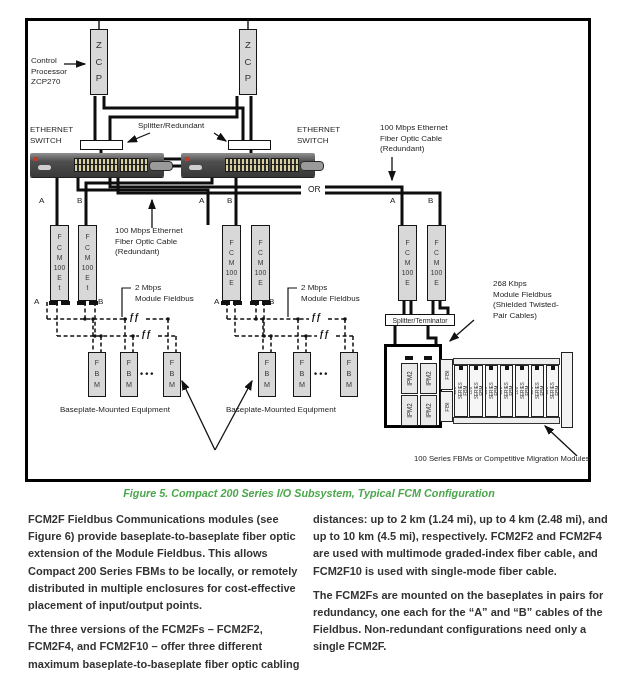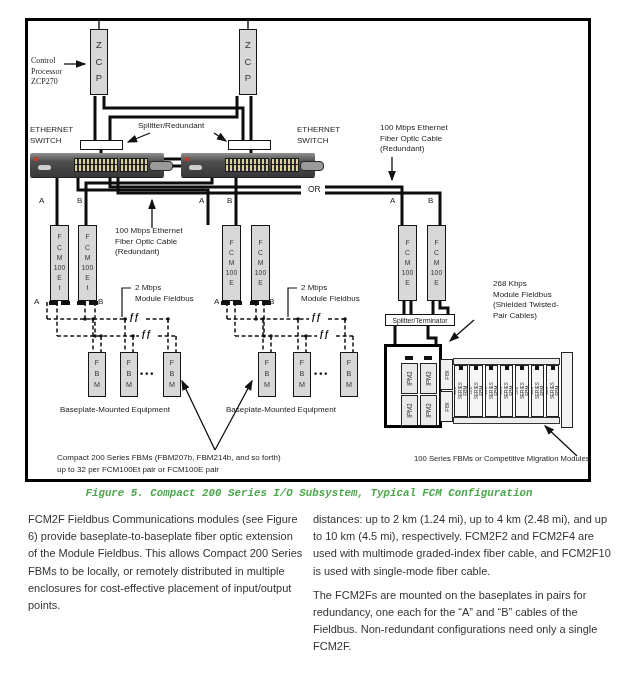--- a/index.html
+++ b/index.html
@@ -29,21 +29,21 @@
   .rackcell{position:absolute;background:#e9e9e9;border:1.2px solid #222;box-sizing:border-box;
             display:flex;align-items:center;justify-content:center;overflow:hidden;}
   .rot{transform:rotate(-90deg);white-space:pre-line;text-align:center;color:#333;}
   .rail{position:absolute;background:#ededed;border:1px solid #333;box-sizing:border-box;}
   .caption{position:absolute;left:0;top:487px;width:618px;text-align:center;
            font-size:10.8px;font-style:italic;font-weight:bold;}
   #bodytext{position:absolute;left:28px;top:511px;display:flex;gap:9px;
             font-size:11px;line-height:17.2px;color:#333;}
   #bodytext .col1{width:276px;}
   #bodytext .col2{width:298px;}
-  #bodytext p{margin:0 0 7px 0;}
+  #bodytext p{margin:0 0 7px 0;font-weight:bold;}
 </style>
 </head>
 <body>
 
 <div id="page">
 
   <div id="figbox"></div>
 
   <svg class="wires" viewBox="0 0 618 683">
     <defs>
@@ -157,21 +157,21 @@
         <circle cx="566" cy="424" r="1.4"></circle>
     </g>
   </svg>
 
   <div class="mod zcp" style="left:90px;top:29px;"><span>Z
 C
 P</span></div>
   <div class="mod zcp" style="left:239px;top:29px;"><span>Z
 C
 P</span></div>
-  <div class="lbl" style="left:31px;top:56px;font-family:Liberation Serif, serif;">Control
+  <div class="lbl" style="left:31px;top:56px;">Control
 Processor
 ZCP270</div>
 
   <div class="lbl" style="left:138px;top:121px;">Splitter/Redundant</div>
   <div class="splitter" style="left:80px;top:140px;width:43px;height:10px;"></div>
   <div class="splitter" style="left:228px;top:140px;width:43px;height:10px;"></div>
 
   <div class="lbl" style="left:30px;top:125px;">ETHERNET
 SWITCH</div>
   <div class="lbl" style="left:297px;top:125px;">ETHERNET
@@ -345,29 +345,28 @@
   <div class="tab" style="left:474px;top:366px;width:4px;height:4px;"></div>
   <div class="tab" style="left:489px;top:366px;width:4px;height:4px;"></div>
   <div class="tab" style="left:505px;top:366px;width:4px;height:4px;"></div>
   <div class="tab" style="left:520px;top:366px;width:4px;height:4px;"></div>
   <div class="tab" style="left:535px;top:366px;width:4px;height:4px;"></div>
   <div class="tab" style="left:551px;top:366px;width:4px;height:4px;"></div>
   <div class="rackcell" style="left:561px;top:352px;width:12px;height:76px;background:#f2f2f2;border-width:1.5px;"></div>
 
   <div class="lbl" style="left:60px;top:405px;">Baseplate-Mounted Equipment</div>
   <div class="lbl" style="left:226px;top:405px;">Baseplate-Mounted Equipment</div>
-  <div class="lbl" style="left:57px;top:452px;line-height:1.45;">Compact 200 Series FBMs (FBM207b, FBM214b, and so forth)
-up to 32 per FCM100Et pair or FCM100E pair</div>
   <div class="lbl" style="left:378px;top:454px;width:214px;font-size:7.7px;margin-left:36px;">100 Series FBMs or Competitive Migration Modules</div>
 
-  <div class="caption" style="color: rgb(76, 166, 76); font-family: Liberation Mono, monospace;">Figure 5. Compact 200 Series I/O Subsystem, Typical FCM Configuration</div>
+  <div class="caption" style="color: rgb(76, 166, 76);">Figure 5. Compact 200 Series I/O Subsystem, Typical FCM Configuration</div>
 
   <div id="bodytext">
     <div class="col1">
       <p>FCM2F Fieldbus Communications modules (see Figure 6) provide baseplate-to-baseplate fiber optic extension of the Module Fieldbus. This allows Compact 200 Series FBMs to be locally, or remotely distributed in multiple enclosures for cost-effective placement of input/output points.</p>
+      <p>The three versions of the FCM2Fs – FCM2F2, FCM2F4, and FCM2F10 – offer three different maximum baseplate-to-baseplate fiber optic cabling</p>
     </div>
     <div class="col2">
       <p>distances: up to 2 km (1.24 mi), up to 4 km (2.48 mi), and up to 10 km (4.5 mi), respectively. FCM2F2 and FCM2F4 are used with multimode graded-index fiber cable, and FCM2F10 is used with single-mode fiber cable.</p>
       <p>The FCM2Fs are mounted on the baseplates in pairs for redundancy, one each for the “A” and “B” cables of the Fieldbus. Non-redundant configurations need only a single FCM2F.</p>
     </div>
   </div>
 
 </div>
 
 </body></html>

